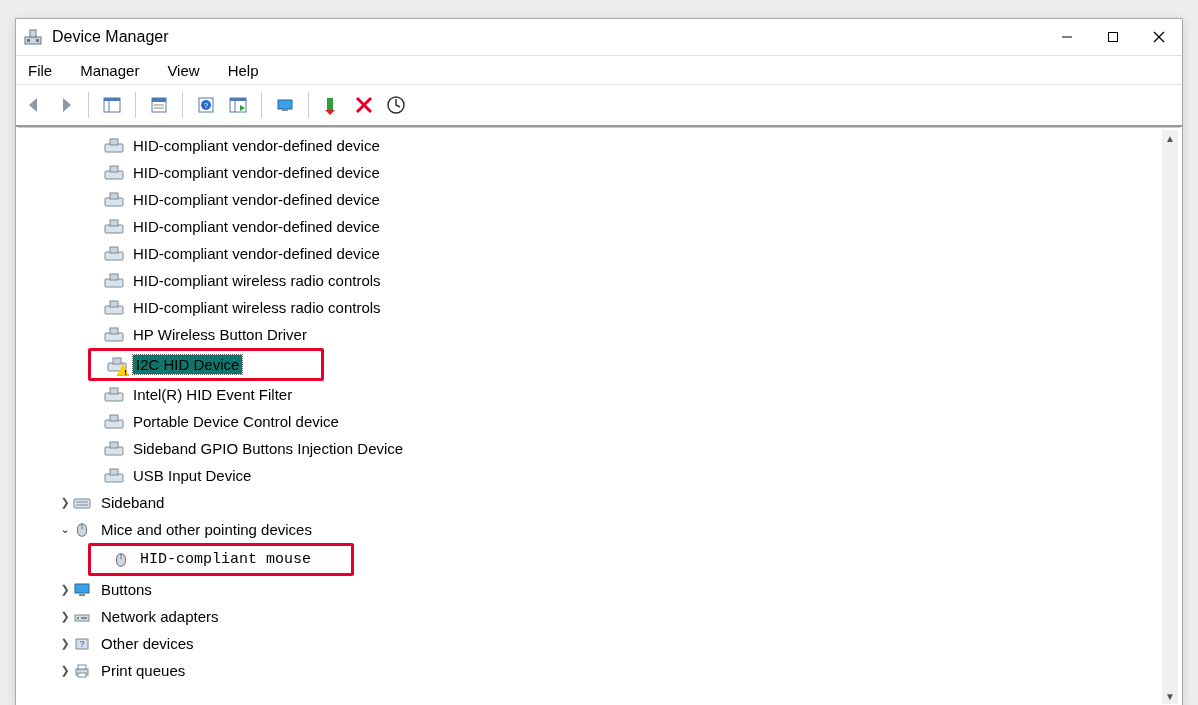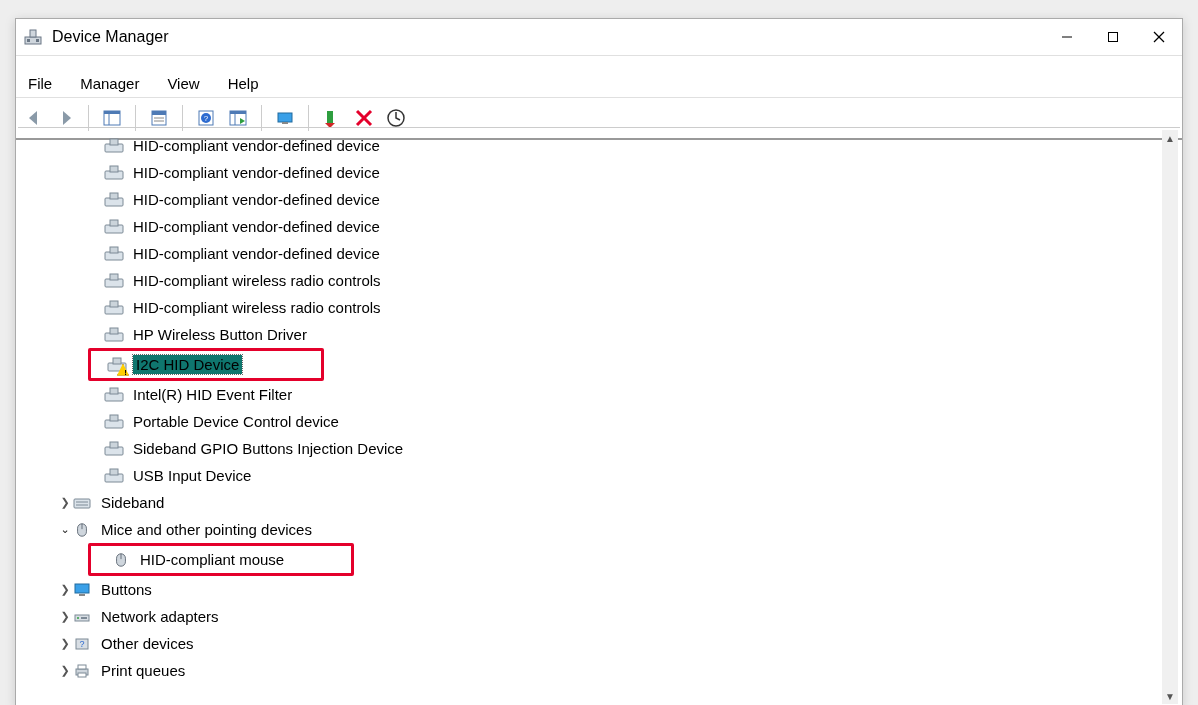--- a/index.html
+++ b/index.html
@@ -5,21 +5,21 @@
   html,body{margin:0;padding:0;font-family:"Segoe UI",Tahoma,sans-serif;font-size:15px;color:#000;background:#eee;}
   .window{position:absolute;left:15px;top:18px;width:1166px;height:687px;background:#fff;border:1px solid #aaa;box-shadow:0 2px 10px rgba(0,0,0,.15);}
   
   .titlebar{height:36px;display:flex;align-items:center;padding-left:8px;border-bottom:1px solid #e0e0e0;}
   .titlebar .appicon{width:18px;height:18px;margin-right:10px;}
   .titlebar .title{font-size:16px;}
   .winbtns{margin-left:auto;display:flex;}
   .winbtn{width:46px;height:36px;display:flex;align-items:center;justify-content:center;}
   .winbtn svg{width:12px;height:12px;}
   
-  .menubar{height:28px;display:flex;align-items:center;padding:0 8px;gap:20px;border-bottom:1px solid #e0e0e0;font-size:15px;margin-top:13px;}
+  .menubar{height:28px;display:flex;align-items:center;padding:0 8px;gap:20px;border-bottom:1px solid #e0e0e0;font-size:15px;}
   .menubar span{padding:2px 4px;}
   
   .toolbar{height:40px;display:flex;align-items:center;padding:0 6px;gap:6px;border-bottom:2px solid #999;}
   .tbgroup{display:flex;align-items:center;gap:4px;}
   .tbsep{width:1px;height:26px;background:#ccc;margin:0 4px;}
   .tbbtn{width:26px;height:26px;display:flex;align-items:center;justify-content:center;}
   .tbbtn svg{width:20px;height:20px;}
   
   .treewrap{position:absolute;left:2px;right:2px;top:108px;bottom:0;overflow:hidden;border-top:1px solid #ccc;}
   .tree{position:absolute;left:0;top:0;right:18px;bottom:0;overflow:hidden;padding-top:4px;}
@@ -297,21 +297,21 @@
         <span class="arrow open">⌄</span>
         <span class="ico ico-mouse">
             <svg viewBox="0 0 14 18">
               <rect x="2" y="2" width="10" height="14" rx="5" fill="#cfd6dd" stroke="#5a6470"></rect>
               <line x1="7" y1="2" x2="7" y2="8" stroke="#5a6470"></line>
             </svg>
           </span>
         <span class="lbl">Mice and other pointing devices</span>
       </div>
 
-      <div class="redbox" style="margin-left:70px;width:260px;">
+      <div class="redbox" style="margin-left:70px;width:260px;font-family:Liberation Mono, monospace;">
         <div class="row" style="padding-left:20px">
           <span class="ico ico-mouse">
               <svg viewBox="0 0 14 18">
                 <rect x="2" y="2" width="10" height="14" rx="5" fill="#cfd6dd" stroke="#5a6470"></rect>
                 <line x1="7" y1="2" x2="7" y2="8" stroke="#5a6470"></line>
               </svg>
             </span>
           <span class="lbl">HID-compliant mouse</span>
         </div>
       </div>

